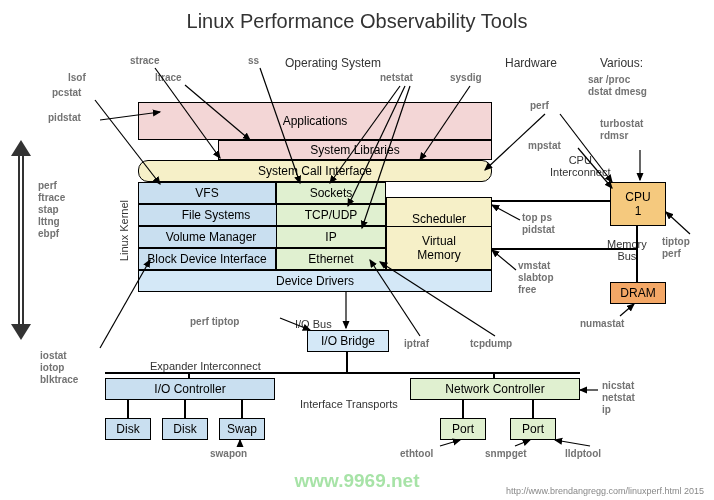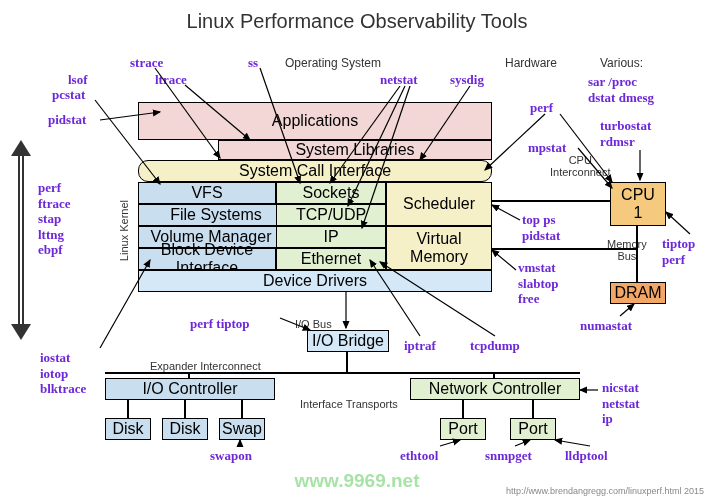--- a/index.html
+++ b/index.html
@@ -1,19 +1,19 @@
 <!DOCTYPE html>
 <html><head>
 <meta charset="utf-8">
 <style>
   * { box-sizing: border-box; margin: 0; padding: 0; }
   body { font-family: Helvetica, Arial, sans-serif; background: #fff; width: 714px; height: 500px; position: relative; overflow: hidden; }
   .title { position: absolute; top: 10px; left: 0; right: 0; text-align: center; font-size: 20px; font-weight: 300; color: #333; }
-  .box { position: absolute; border: 1px solid #000; text-align: center; font-size: 16px; display: flex; align-items: center; justify-content: center; }
-  .tool { position: absolute; font-family: Liberation Serif, serif; font-size: 13px; font-weight: bold; color: #6d28d9; white-space: pre; line-height: 1.2; }
+  .box { position: absolute; border: 1px solid #000; text-align: center; font-size: 12px; display: flex; align-items: center; justify-content: center; }
+  .tool { position: absolute; font-family: Liberation Sans, sans-serif; font-size: 10px; font-weight: bold; color: #737373; white-space: pre; line-height: 1.2; }
   .label { position: absolute; font-size: 12px; color: #333; }
   .vline { position: absolute; font-size: 11px; color: #333; writing-mode: vertical-rl; transform: rotate(180deg); }
   .arrow { position: absolute; stroke: #000; stroke-width: 1.2; fill: none; marker-end: url(#ah); }
   .watermark { position: absolute; bottom: 8px; left: 0; right: 0; text-align: center; font-size: 19px; font-weight: bold; color: rgba(80,200,80,0.5); margin-top: 32px; }
   .cite { position: absolute; bottom: 4px; right: 10px; font-size: 9px; color: #888; }
   .updown { position: absolute; left: 12px; top: 140px; width: 18px; height: 200px; display: flex; flex-direction: column; align-items: center; }
   .updown .shaft { width: 6px; flex: 1; border-left: 2px solid #333; border-right: 2px solid #333; }
   .updown .tri-up { width:0; height:0; border-left:10px solid transparent; border-right:10px solid transparent; border-bottom:16px solid #333; }
   .updown .tri-dn { width:0; height:0; border-left:10px solid transparent; border-right:10px solid transparent; border-top:16px solid #333; }
   .col-green  { background: #e0f0d0; }
@@ -56,21 +56,21 @@
 <div class="box col-blue" style="left:138px; top:182px; width:138px; height:22px;">VFS</div>
 <div class="box col-blue" style="left:138px; top:204px; width:156px; height:22px;">File Systems</div>
 <div class="box col-blue" style="left:138px; top:226px; width:146px; height:22px;">Volume Manager</div>
 <div class="box col-blue" style="left:138px; top:248px; width:138px; height:22px;">Block Device Interface</div>
 
 <div class="box col-green" style="left:276px; top:182px; width:110px; height:22px;">Sockets</div>
 <div class="box col-green" style="left:276px; top:204px; width:110px; height:22px;">TCP/UDP</div>
 <div class="box col-green" style="left:276px; top:226px; width:110px; height:22px;">IP</div>
 <div class="box col-green" style="left:276px; top:248px; width:110px; height:22px;">Ethernet</div>
 
-<div class="box col-yellow" style="left:386px; top:182px; width:106px; height:44px;">Scheduler</div>
+<div class="box col-yellow" style="left:386px; top:197px; width:106px; height:44px;">Scheduler</div>
 <div class="box col-yellow" style="left:386px; top:226px; width:106px; height:44px; white-space:pre;">Virtual
 Memory</div>
 
 <div class="box col-lblue" style="left:138px; top:270px; width:354px; height:22px;">Device Drivers</div>
 
 <div class="box col-lblue" style="left:307px; top:330px; width:82px; height:22px;">I/O Bridge</div>
 
 <div class="box col-blue" style="left:105px; top:378px; width:170px; height:22px;">I/O Controller</div>
 <div class="box col-blue" style="left:105px; top:418px; width:46px; height:22px;">Disk</div>
 <div class="box col-blue" style="left:162px; top:418px; width:46px; height:22px;">Disk</div>

